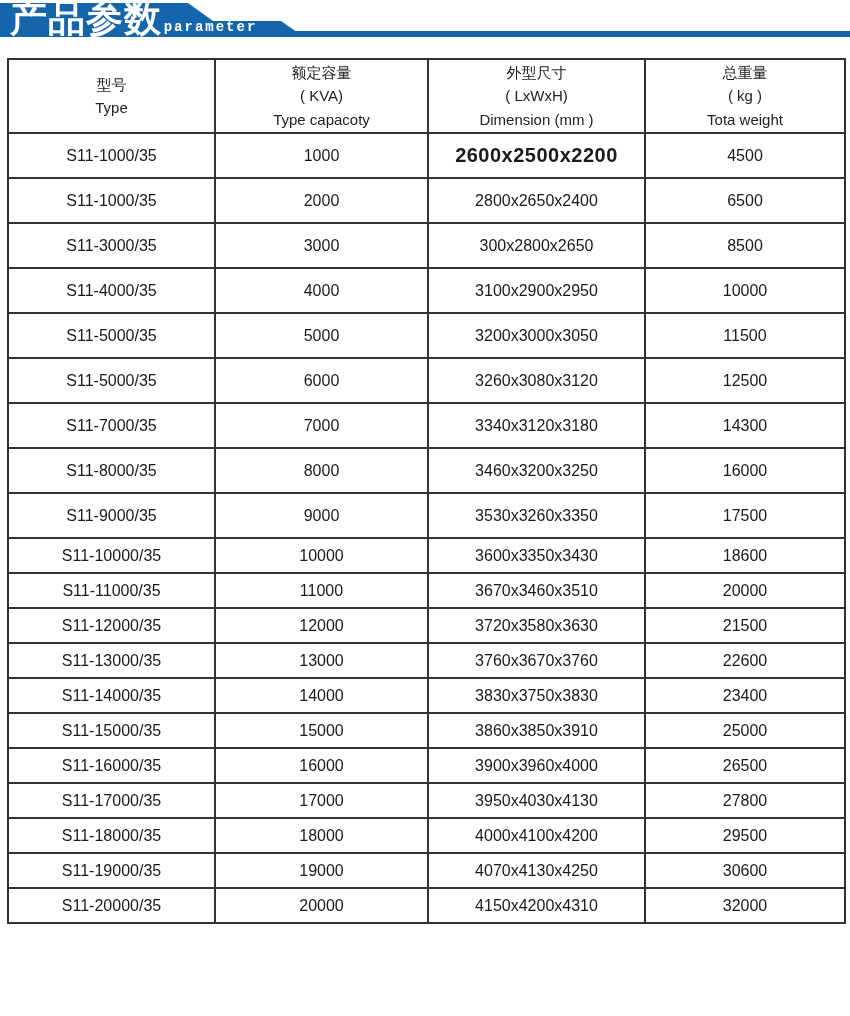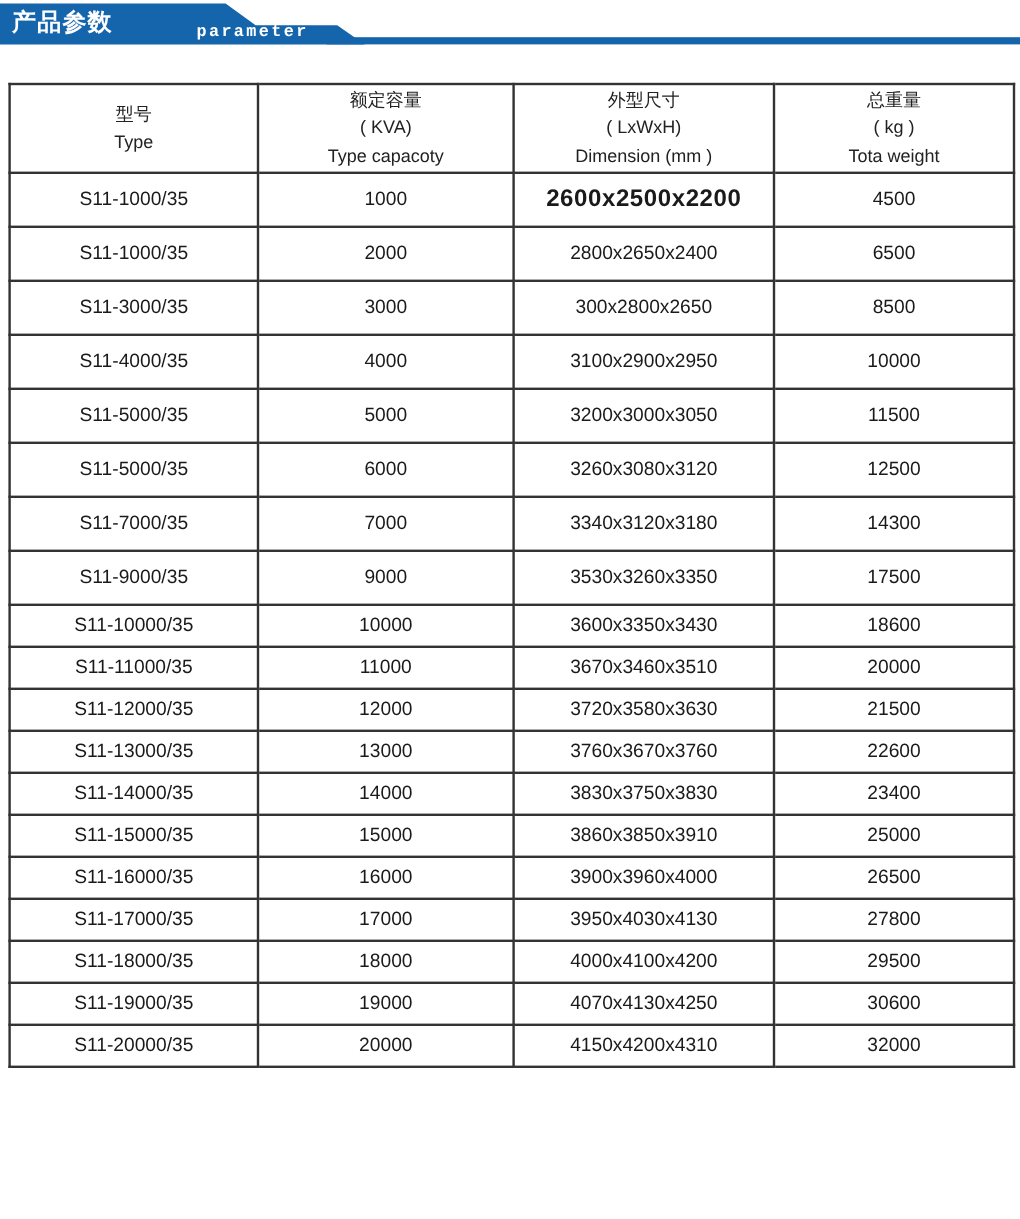--- a/index.html
+++ b/index.html
@@ -7,30 +7,30 @@
     width:850px;height:1016px;background:#ffffff;
     font-family:"Liberation Sans","DejaVu Sans",sans-serif;
     color:#1a1a1a;position:relative;overflow:hidden;
   }
 
   
   .banner{position:relative;width:850px;height:44px;}
   .banner svg{position:absolute;left:0;top:0;}
   .banner-title{
     position:absolute;left:10px;top:1px;height:36px;line-height:36px;
-    font-size:20px;font-weight:bold;color:#ffffff;letter-spacing:1px;white-space:nowrap;
+    font-size:37px;font-weight:bold;color:#ffffff;letter-spacing:1px;white-space:nowrap;
   }
   .banner-sub{
     position:absolute;left:148px;top:18px;width:125px;height:19px;line-height:19px;
     text-align:center;font-size:14px;font-weight:bold;color:#ffffff;letter-spacing:2px;font-family:Liberation Mono, monospace;
   }
 
   
   table.params{
-    margin:25px 0 0 7px;width:837px;border-collapse:collapse;table-layout:fixed;
+    margin:14px 0 0 7px;width:837px;border-collapse:collapse;table-layout:fixed;
   }
   table.params th,table.params td{
     border:2px solid #333333;text-align:center;vertical-align:middle;
     padding:0 2px;overflow:hidden;
   }
   table.params thead th{
     height:72px;font-weight:normal;font-size:15px;line-height:1.55;color:#222222;
   }
   table.params thead th .zh{font-size:15px;color:#222222;}
   table.params tbody td{font-size:16px;color:#1a1a1a;}
@@ -117,20 +117,26 @@
         <td class="c2">3260x3080x3120</td>
         <td class="c3">12500</td>
       </tr>
       <tr class="r-tall">
         <td class="c0">S11-7000/35</td>
         <td class="c1">7000</td>
         <td class="c2">3340x3120x3180</td>
         <td class="c3">14300</td>
       </tr>
       <tr class="r-tall">
+        <td class="c0">S11-8000/35</td>
+        <td class="c1">8000</td>
+        <td class="c2">3460x3200x3250</td>
+        <td class="c3">16000</td>
+      </tr>
+      <tr class="r-tall">
         <td class="c0">S11-9000/35</td>
         <td class="c1">9000</td>
         <td class="c2">3530x3260x3350</td>
         <td class="c3">17500</td>
       </tr>
       <tr class="r-short">
         <td class="c0">S11-10000/35</td>
         <td class="c1">10000</td>
         <td class="c2">3600x3350x3430</td>
         <td class="c3">18600</td>

